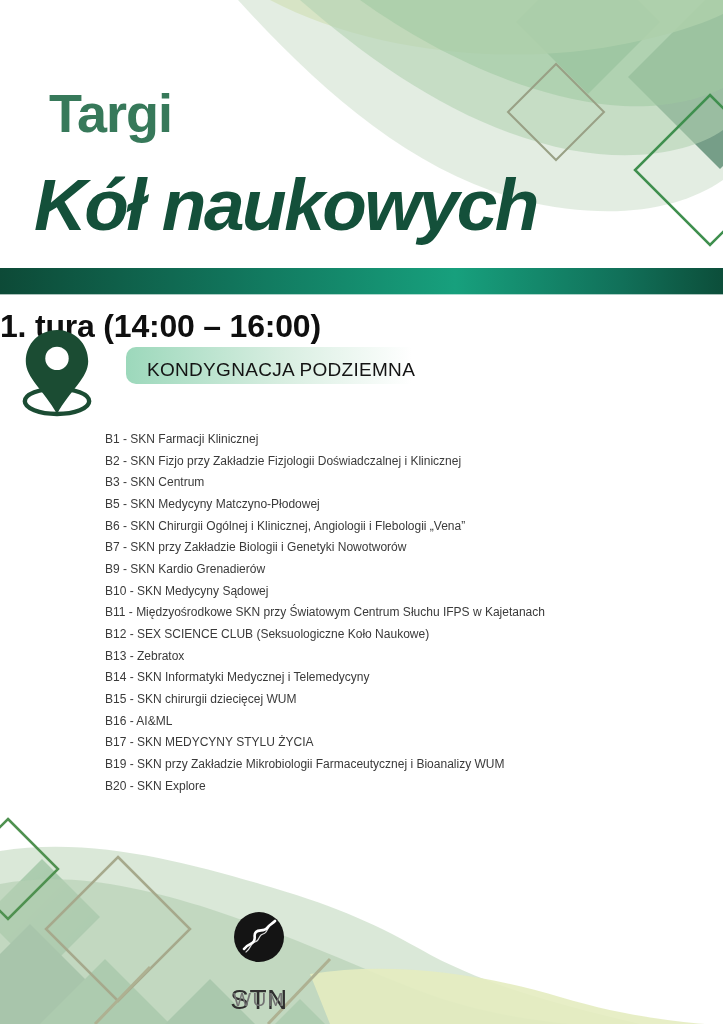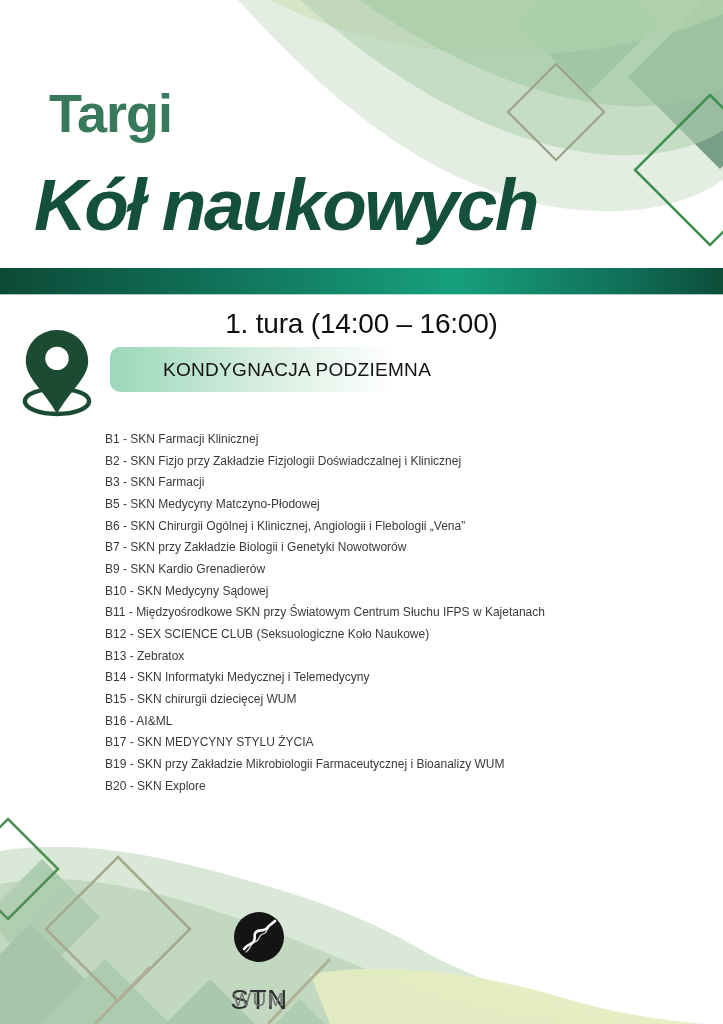--- a/index.html
+++ b/index.html
@@ -24,29 +24,28 @@
     color:var(--title_dark); white-space:nowrap;font-style:italic;
   }
   .divider-bar {
     position:absolute; left:0; top:268px; width:723px; height:27px; z-index:2;
     background:linear-gradient(90deg,
       var(--bar_dark) 0%, #11745b 32%, var(--bar_light) 63%, #117059 86%, #0c4e3a 100%);
     border-bottom:1px solid rgba(255,255,255,.65);
   }
   .session-heading {
     position:absolute; left:0; top:308px; width:723px; z-index:2;
-    text-align:center; font-size:28px; font-weight:400; color:#0f0f0f;
+    text-align:left; font-size:32px; font-weight:700; color:#0f0f0f;
     letter-spacing:-0.2px;
   }
   .pin-wrap { position:absolute; left:18px; top:327px; width:78px; height:92px; z-index:2; }
   .location-badge {
-    position:absolute; left:110px; top:347px; width:286px; height:45px; z-index:2;
+    position:absolute; left:126px; top:347px; width:286px; height:37px; z-index:2;
     border-radius:10px 3px 3px 10px;
     background:linear-gradient(90deg, var(--badge_green) 0%, #d8eee1 55%, rgba(255,255,255,0) 100%);
-    padding-left:32px;
   }
   .location-badge span {
     display:block; padding-left:21px; line-height:45px;
     font-size:19px; letter-spacing:.3px; color:#141414; white-space:nowrap;
   }
   .booth-list { position:absolute; left:105px; top:429px; z-index:2; }
   .booth-row {
     font-size:12px; line-height:21.65px; color:var(--text);
     white-space:nowrap;
   }
@@ -123,21 +122,21 @@
   </div>
 
   <div class="location-badge">
     <span>KONDYGNACJA PODZIEMNA</span>
   </div>
 
   <div class="booth-list">
 
   <div class="booth-row">B1 - SKN Farmacji Klinicznej</div>
       <div class="booth-row">B2 - SKN Fizjo przy Zakładzie Fizjologii Doświadczalnej i Klinicznej</div>
-      <div class="booth-row">B3 - SKN Farmacji</div>
+      <div class="booth-row">B3 - SKN Centrum</div>
       <div class="booth-row">B5 - SKN Medycyny Matczyno-Płodowej</div>
       <div class="booth-row">B6 - SKN Chirurgii Ogólnej i Klinicznej, Angiologii i Flebologii „Vena”</div>
       <div class="booth-row">B7 - SKN przy Zakładzie Biologii i Genetyki Nowotworów</div>
       <div class="booth-row">B9 - SKN Kardio Grenadierów</div>
       <div class="booth-row">B10 - SKN Medycyny Sądowej</div>
       <div class="booth-row">B11 - Międzyośrodkowe SKN przy Światowym Centrum Słuchu IFPS w Kajetanach</div>
       <div class="booth-row">B12 - SEX SCIENCE CLUB (Seksuologiczne Koło Naukowe)</div>
       <div class="booth-row">B13 - Zebratox</div>
       <div class="booth-row">B14 - SKN Informatyki Medycznej i Telemedycyny</div>
       <div class="booth-row">B15 - SKN chirurgii dziecięcej WUM</div>

